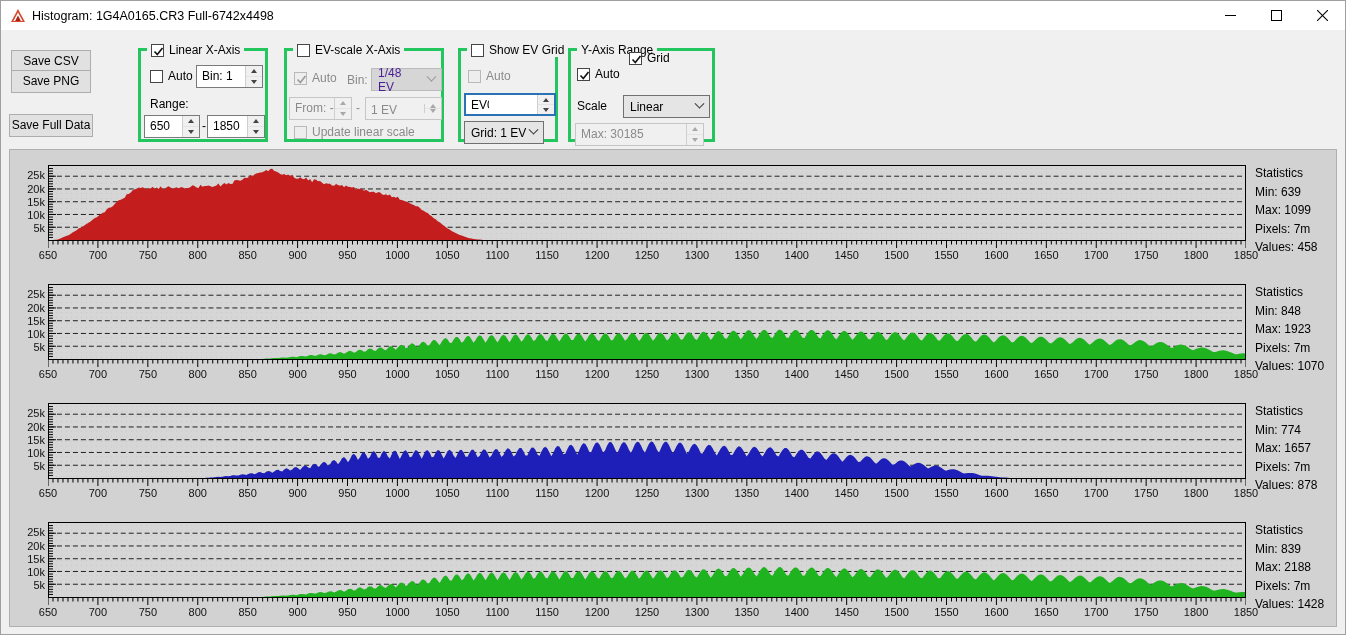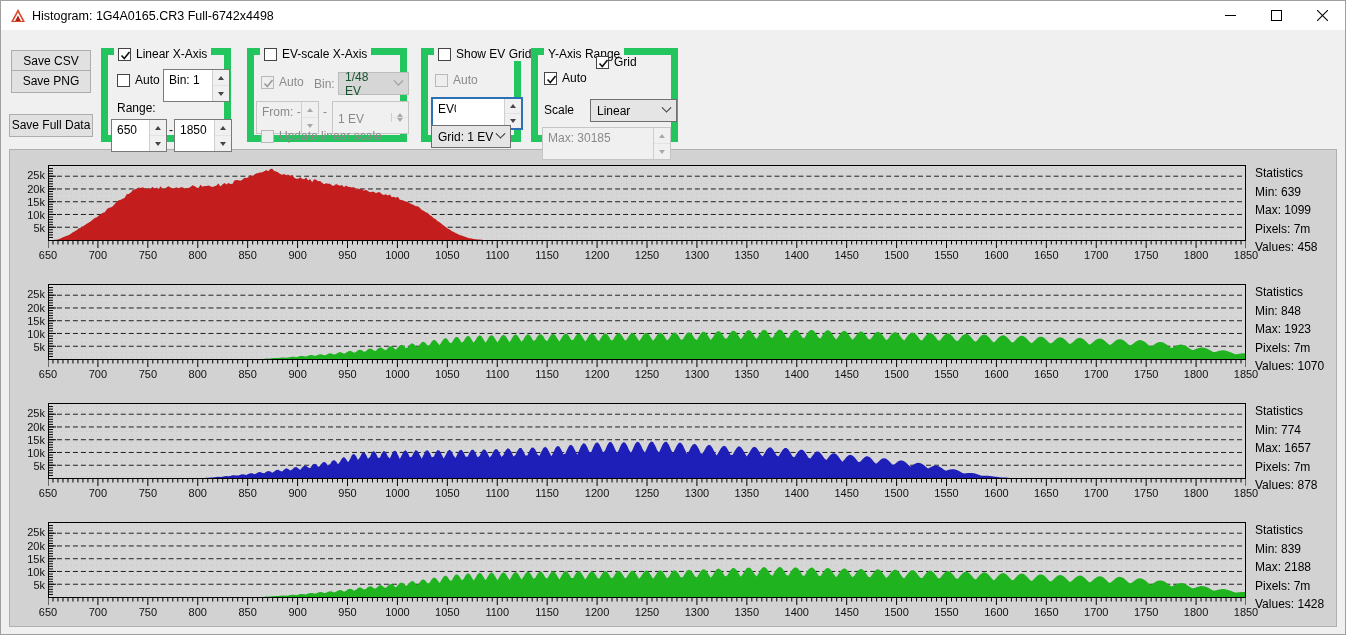--- a/index.html
+++ b/index.html
@@ -11,43 +11,43 @@
   .titlebar { height:29px; background:#ffffff; display:flex; align-items:center; flex:0 0 auto; }
   .app-icon { width:16px; height:16px; margin:0 6px 0 9px; flex:0 0 auto; }
   .title-text { font-size:12.5px; color:#000; }
   .win-btns { margin-left:auto; display:flex; height:100%; }
   .win-btn { width:46px; height:100%; display:flex; align-items:center; justify-content:center; }
   .win-btn svg { display:block; }
 
   
   .controls { height:119px; position:relative; flex:0 0 auto; background:#f0f0f0; }
   .btn { position:absolute; left:10px; width:80px; height:23px; background:#e1e1e1; border:1px solid #adadad; font-family:"Liberation Sans",sans-serif; font-size:12px; text-align:center; line-height:21px; }
-  .group { position:absolute; border:7px solid #22c55e; background:#f0f0f0; }
+  .group { position:absolute; border:3px solid #22c55e; background:#f0f0f0;margin-left:37px; }
   .gtitle { position:absolute; top:-8px; left:6px; background:#f0f0f0; padding:0 4px; display:flex; align-items:center; gap:5px; white-space:nowrap; }
   .cbrow { display:flex; align-items:center; gap:5px; white-space:nowrap; }
   .cb { width:13px; height:13px; border:1px solid #454545; background:#fff; display:inline-block; position:relative; flex:0 0 auto; }
   .cb svg { position:absolute; left:0; top:0; }
   .cb.dis { border-color:#b9b9b9; background:#eeeeee; }
   .lbl-dis { color:#8a8a8a; }
-  .spin { position:absolute; display:flex; height:33px; background:#fff; border:1px solid #7a7a7a; }
+  .spin { position:absolute; display:flex; height:23px; background:#fff; border:1px solid #7a7a7a; }
   .spin .val { flex:1; padding:3px 4px 0 5px; font-size:12px; white-space:nowrap; overflow:hidden; }
   .spin .btns { width:17px; border-left:1px solid #cfcfcf; display:flex; flex-direction:column; background:#f0f0f0; }
   .spin .btns div { flex:1; display:flex; align-items:center; justify-content:center; border-bottom:1px solid #e3e3e3; }
   .spin .btns div:last-child { border-bottom:none; }
   .tri-up { width:0; height:0; border-left:3px solid transparent; border-right:3px solid transparent; border-bottom:4px solid #444; }
   .tri-dn { width:0; height:0; border-left:3px solid transparent; border-right:3px solid transparent; border-top:4px solid #444; }
   .spin.dis { background:#f0f0f0; border-color:#c6c6c6; color:#8a8a8a; }
   .spin.dis .btns { background:#f0f0f0; }
   .spin.dis .tri-up { border-bottom-color:#a8a8a8; }
   .spin.dis .tri-dn { border-top-color:#a8a8a8; }
   .spin.focused { border:2px solid #2a72b5;gap:48px; }
   .caret { display:inline-block; width:1px; height:12px; background:#000; vertical-align:-2px; }
   .combo { position:absolute; height:23px; display:flex; align-items:center; padding:0 6px; background:#e5e5e5; border:1px solid #707070; }
   .combo .chev { margin-left:auto; width:7px; height:7px; border-right:1.4px solid #333; border-bottom:1.4px solid #333; transform:rotate(45deg) translate(-2px,-2px); }
-  .combo.dis { background:#d6d6d6; border-color:#bcbcbc; color:#14532d;gap:10px; }
+  .combo.dis { background:#d6d6d6; border-color:#bcbcbc; color:#4c1d95;gap:10px; }
   .combo.dis .chev { border-color:#9a9a9a; }
   .plainlbl { position:absolute; white-space:nowrap; }
 
   
   .hist-container { flex:1 1 auto; margin:0 8px 7px 8px; border:1px solid #b0b0b0; background:#d2d2d2; display:flex; flex-direction:column; }
   .panel { flex:1 1 0; display:flex; position:relative; }
   .ycol { width:38px; position:relative; flex:0 0 auto; }
   .ycol span { position:absolute; right:3px; font-size:11px; color:#111; }
   .plotcol { flex:1 1 auto; padding-top:15px; min-width:0; }
   .plot { display:block; width:100%; height:76px; border:1px solid #000;

